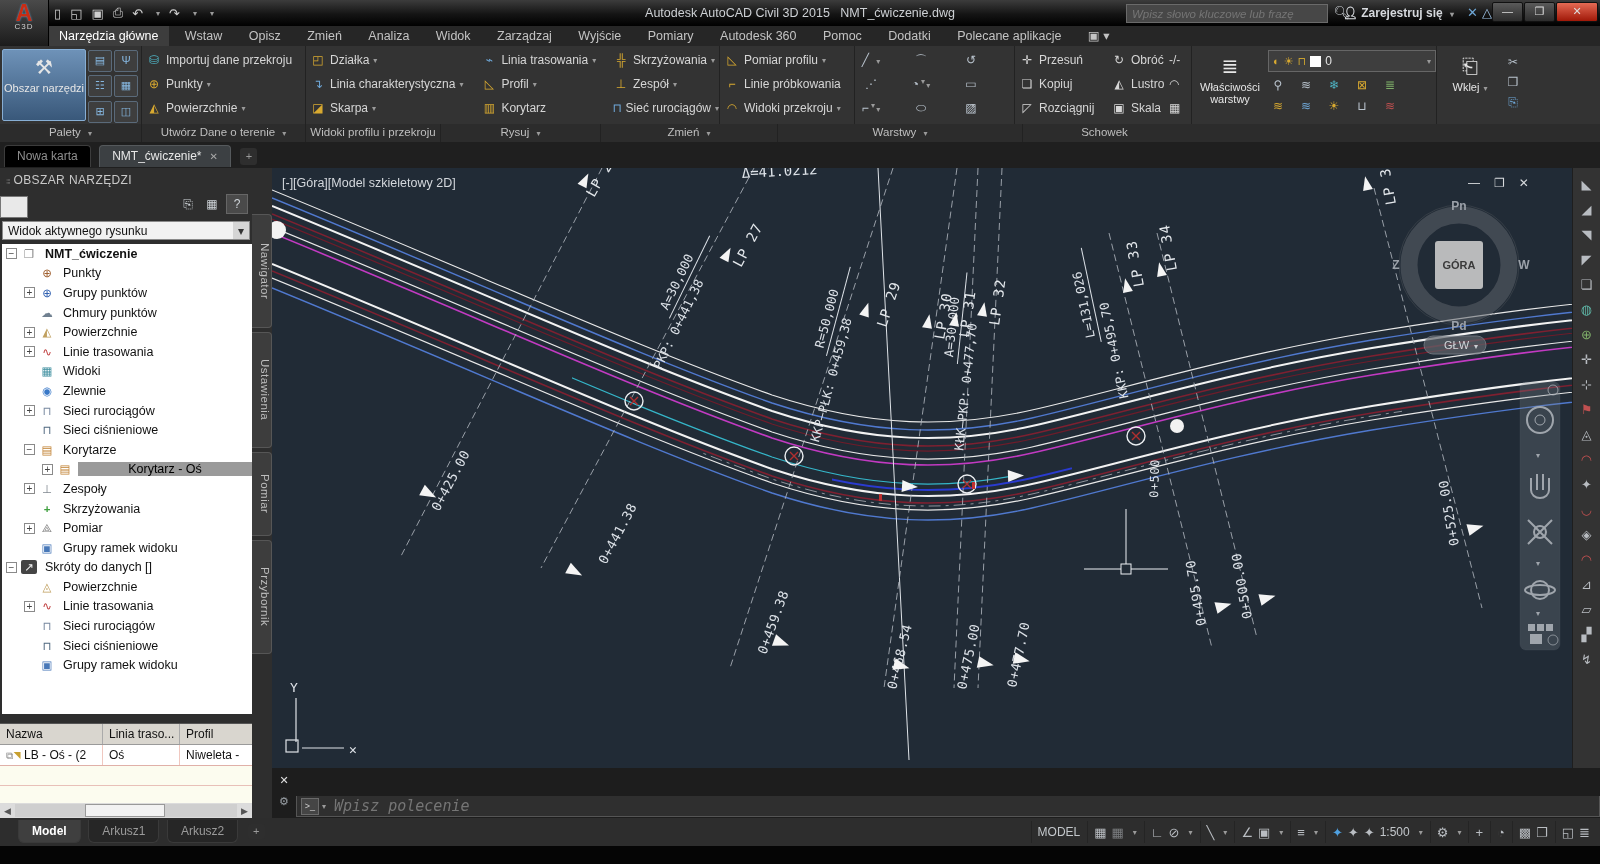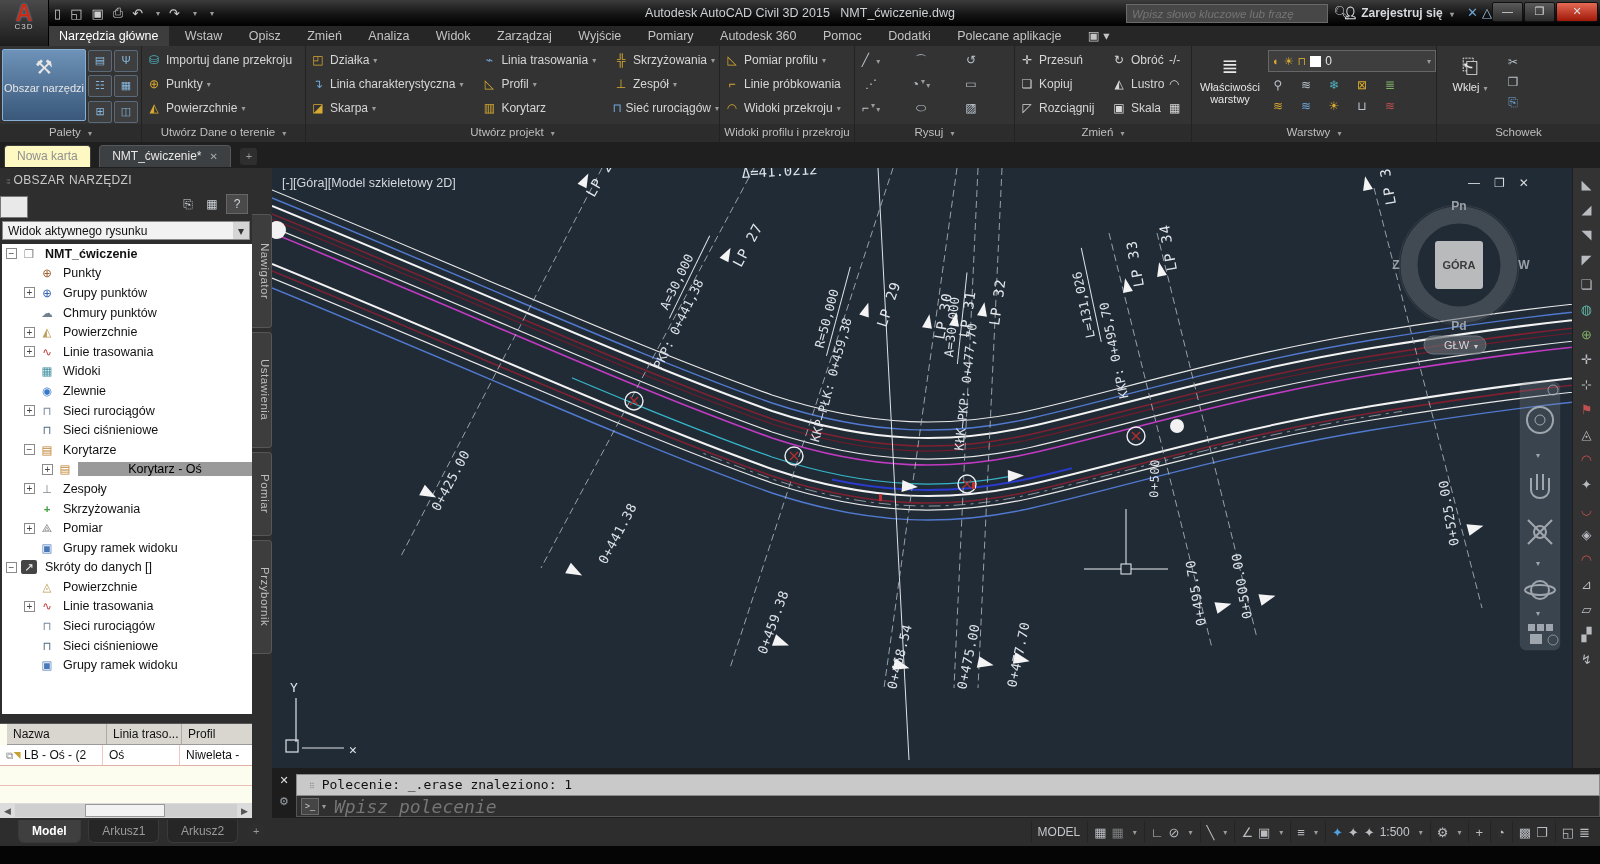--- a/index.html
+++ b/index.html
@@ -40,21 +40,21 @@
     border-radius:2px;padding-top:2px;box-sizing:border-box;}
   .bigbtn .bic{font-size:20px;display:block;line-height:30px;}
   .smbtn{width:22px;height:20px;background:#3e3e3e;border:1px solid #5a6a7a;border-radius:2px;
     color:#86b7e0;font-size:11px;text-align:center;line-height:19px;}
   .icbtn{width:20px;height:20px;text-align:center;line-height:20px;color:#b9c3cd;font-size:12px;}
   .ylw{color:#d8a930;} .blu{color:#6fa8d8;} .grn{color:#7fb069;} .red{color:#c05050;} .tea{color:#4fb3c3;}
   
   #filetabs{left:0;top:142px;width:1600px;height:26px;background:#1f1f1f;}
   .ftab{display:inline-block;height:21px;margin-top:3px;line-height:21px;padding:0 12px;font-size:12px;
     border-radius:4px 4px 0 0;margin-left:4px;}
-  .ftab.inact{background:#fef9c3;color:#8f8f8f;border:1px solid #3c3c3c;border-bottom:none;}
+  .ftab.inact{background:#000000;color:#8f8f8f;border:1px solid #3c3c3c;border-bottom:none;}
   .ftab.act{background:#3c4043;color:#e8e8e8;border:1px solid #55595c;border-bottom:none;}
   .ftab .x{color:#a8a8a8;margin-left:8px;font-size:10px;}
   .plus{display:inline-block;width:17px;height:17px;background:#2e2e2e;color:#9a9a9a;border-radius:3px;
     text-align:center;line-height:16px;margin-left:5px;font-size:11px;}
   
   #toolspace{left:0;top:168px;width:272px;height:650px;background:#2e2e2e;}
   #ts-title{left:6px;top:5px;color:#c9c9c9;font-size:12px;letter-spacing:.4px;}
   .grip{color:#6a6a6a;font-size:8px;letter-spacing:-1px;}
   #ts-toolbar{left:0;top:26px;width:252px;height:24px;}
   #ts-whitebox{left:0;top:28px;width:26px;height:20px;background:#e9e9e9;border:1px solid #777;}
@@ -70,21 +70,21 @@
   .ticon{width:16px;text-align:center;margin-right:5px;font-size:11.5px;flex:none;}
   .tlabel{padding:0 3px;text-align:center;}
   .tsel{background:#9a9a9a;color:#000;flex:1;}
   .tbold{font-weight:bold;}
   
   .vtab{left:252px;width:19px;background:#3d3d3d;border:1px solid #565656;border-left:none;
     border-radius:0 4px 4px 0;color:#bdbdbd;font-size:11.5px;writing-mode:vertical-rl;
     text-align:center;letter-spacing:.5px;}
   
   #ts-table{left:0;top:555px;width:252px;height:80px;background:#fcfcef;border-top:1px solid #555;}
-  .thead{display:flex;height:20px;background:#d9d6cf;border-bottom:1px solid #9a9a9a;font-size:12px;color:#111;margin-left:7px;}
+  .thead{display:flex;height:20px;background:#d9d6cf;border-bottom:1px solid #9a9a9a;font-size:12px;color:#111;}
   .thead div{line-height:20px;padding-left:6px;border-right:1px solid #aaa;box-sizing:border-box;}
   .trow2{display:flex;height:20px;background:#fff;border-bottom:1px solid #e0b0a8;font-size:12px;color:#111;}
   .trow2 div{line-height:20px;padding-left:6px;border-right:1px solid #f0c8c0;box-sizing:border-box;overflow:hidden;}
   .emptyrow{height:19px;border-bottom:1px solid #e8c0b8;}
   #ts-scroll{left:0;top:635px;width:252px;height:15px;background:#dcdcdc;display:flex;align-items:center;}
   #ts-scroll .arr{width:15px;text-align:center;color:#555;font-size:9px;}
   #ts-scroll .track{flex:1;height:13px;background:#cfcfcf;position:relative;}
   #ts-scroll .thumb{position:absolute;left:70px;width:80px;top:0;height:13px;background:#f2f2f2;border:1px solid #999;box-sizing:border-box;}
   
   #viewport{left:272px;top:168px;width:1300px;height:600px;background:#212b36;overflow:hidden;}
@@ -97,21 +97,21 @@
   #cmdarea{left:272px;top:768px;width:1328px;height:50px;background:#1d1d1d;}
   #cmdside{left:0;top:6px;width:24px;height:44px;color:#e0e0e0;text-align:center;}
   #cmdhist{left:24px;top:6px;width:1304px;height:22px;background:#c9c9c9;border:1px solid #8a8a8a;
     box-sizing:border-box;font-family:"DejaVu Sans Mono",monospace;font-size:13px;color:#111;
     line-height:20px;padding-left:12px;}
   #cmdinput-row{left:24px;top:28px;width:1304px;height:21px;background:#2f2f2f;border:1px solid #555;
     border-top:none;box-sizing:border-box;display:flex;align-items:center;}
   #cmdprompt{width:16px;height:15px;background:#454545;border:1px solid #6a6a6a;color:#cfcfcf;
     font-size:9px;text-align:center;line-height:14px;margin-left:4px;}
   #cmdinput{flex:1;background:transparent;border:none;outline:none;color:#9aa0a6;
-    font-family:"DejaVu Sans Mono",monospace;font-size:18px;font-style:italic;margin-left:6px;}
+    font-family:"DejaVu Sans Mono",monospace;font-size:15px;font-style:italic;margin-left:6px;}
   
   #statusbar{left:0;top:818px;width:1600px;height:28px;background:#2d2d2d;}
   .ltab{display:inline-block;height:22px;margin-top:2px;line-height:22px;padding:0 13px;font-size:12px;
     color:#9a9a9a;background:#262626;border-radius:0 0 6px 6px;margin-left:3px;border:1px solid #3a3a3a;border-top:none;}
   .ltab.act{background:#3f3f3f;color:#fff;font-weight:bold;}
   #sright{right:4px;top:0;height:28px;display:flex;align-items:center;gap:1px;}
   .sseg{height:22px;display:flex;align-items:center;padding:0 6px;border-left:1px solid #242424;
     color:#c3c7cb;font-size:12px;gap:5px;}
   .sico{font-size:13px;color:#b9bdc2;}
   #blackstrip{left:0;top:846px;width:1600px;height:18px;background:#050505;}
@@ -358,21 +358,20 @@
     <div style="padding-top:6px;">
       <div class="icbtn">✂</div>
       <div class="icbtn">❐</div>
       <div class="icbtn blu">⎘</div>
     </div>
   </div>
 </div>
 <div id="ribbonfoot" class="abs">
   <div class="pfoot" style="width:142px;"><span>Palety</span> <span class="drop">▾</span></div>
   <div class="pfoot" style="width:164px;"><span>Utwórz Dane o terenie</span> <span class="drop">▾</span></div>
-  <div class="pfoot" style="width:414px;"><span>Utwórz projekt</span> <span class="drop">▾</span></div>
   <div class="pfoot" style="width:135px;"><span>Widoki profilu i przekroju</span></div>
   <div class="pfoot" style="width:160px;"><span>Rysuj</span> <span class="drop">▾</span></div>
   <div class="pfoot" style="width:177px;"><span>Zmień</span> <span class="drop">▾</span></div>
   <div class="pfoot" style="width:245px;"><span>Warstwy</span> <span class="drop">▾</span></div>
   <div class="pfoot" style="width:163px;border-right:none;"><span>Schowek</span></div>
 </div>
 
 <div id="filetabs" class="abs">
   <span class="ftab inact">Nowa karta</span>
   <span class="ftab act"><span>NMT_ćwiczenie*</span><span class="x">✕</span></span>
@@ -763,23 +762,20 @@
   <span>▱</span>
   <span>▞</span>
   <span>↯</span>
 </div>
 
 <div id="cmdarea" class="abs">
   <div id="cmdside" class="abs">
     <div style="font-size:11px;">✕</div>
     <div style="font-size:11px;margin-top:8px;color:#9aa0a6;">⚙</div>
   </div>
-  <div id="cmdhist" class="abs">
-    <span class="grip" style="color:#8a8a8a;">⠿</span> <span>Polecenie: _.erase znaleziono: 1</span>
-  </div>
   <div id="cmdinput-row" class="abs">
     <span id="cmdprompt">&gt;_</span>
     <span class="drop" style="margin-left:3px;">▾</span>
     <input id="cmdinput" placeholder="Wpisz polecenie" style="">
   </div>
 </div>
 
 <div id="statusbar" class="abs">
   <span class="ltab act" style="margin-left:18px;">Model</span>
   <span class="ltab">Arkusz1</span>

